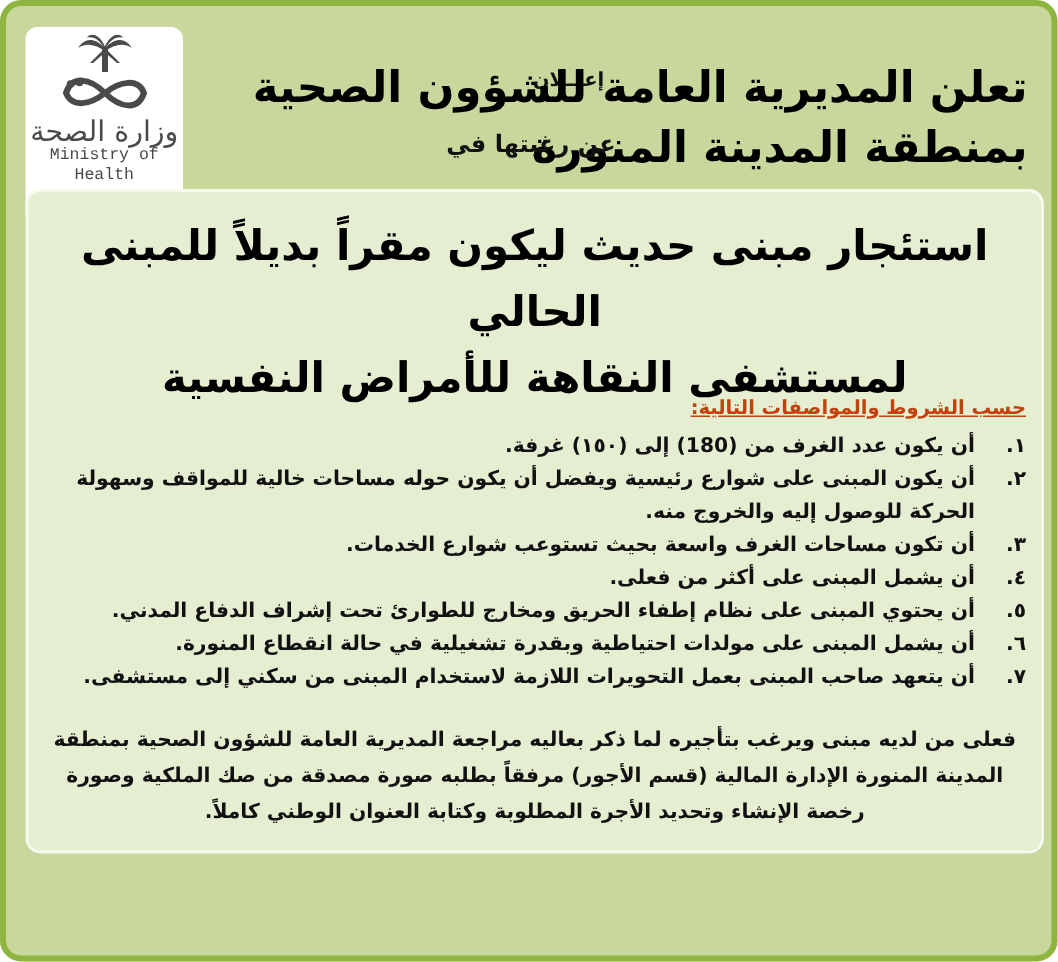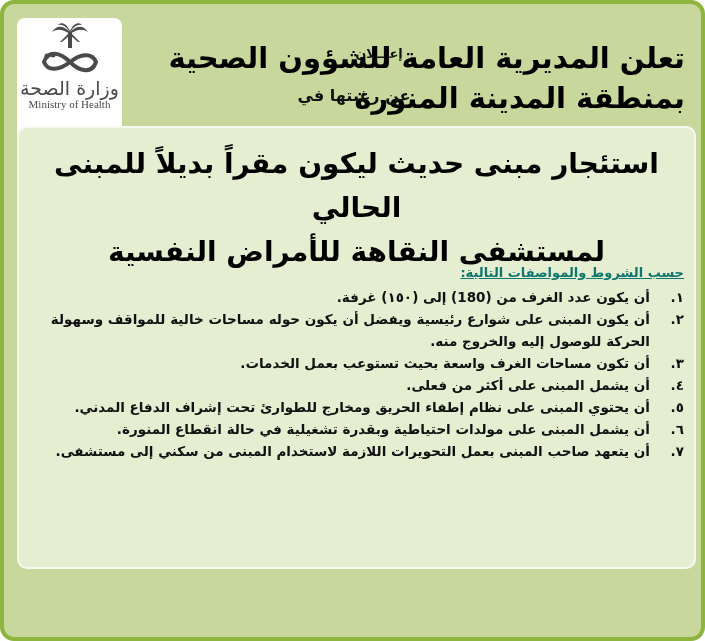--- a/index.html
+++ b/index.html
@@ -23,21 +23,21 @@
       direction: ltr;
       text-align: center;
     }
     .logo-emblem { display: block; margin: 4px auto 0 auto; }
     .logo-ar {
       font-family: "DejaVu Sans", sans-serif;
       font-size: 19px; color: #4a4a4a; line-height: 20px;
       margin-top: -2px;
     }
     .logo-en {
-      font-family: Liberation Serif, serif;
+      font-family: Liberation Mono, monospace;
       font-size: 11px; color: #4a4a4a; line-height: 13px;
     }
     .announce {
       position: absolute; top: 10px; left: 300px; width: 150px;
       text-align: center;
       font-size: 13px; font-weight: bold; color: #111; margin-top: 32px;
     }
     .main-title {
       position: absolute; top: 34px; right: 16px; width: 560px;
       font-size: 29px; font-weight: bold; color: #000;
@@ -58,21 +58,21 @@
     }
     .headline {
       position: absolute; top: 14px; left: 0; right: 0;
       text-align: center;
       font-size: 28px; font-weight: bold; color: #000;
       line-height: 44px;
       letter-spacing: -0.3px;
     }
     .conditions-title {
       position: absolute; top: 137px; right: 10px;
-      font-size: 13px; font-weight: bold; color: #0f766e;
+      font-size: 13px; font-weight: bold; color: #c2410c;
       text-decoration: underline;
     }
     .conditions-list {
       position: absolute; top: 158px; right: 10px; width: 655px;
       list-style: none;
     }
     .conditions-list li {
       display: flex; flex-direction: row;
       font-size: 13.5px; font-weight: bold; color: #111;
       line-height: 22px;
@@ -129,34 +129,35 @@
       <li>
         <span class="num">١.</span>
         <span class="txt">أن يكون عدد الغرف من (180) إلى (١٥٠) غرفة.</span>
       </li>
       <li>
         <span class="num">٢.</span>
         <span class="txt">أن يكون المبنى على شوارع رئيسية ويفضل أن يكون حوله مساحات خالية للمواقف وسهولة الحركة للوصول إليه والخروج منه.</span>
       </li>
       <li>
         <span class="num">٣.</span>
-        <span class="txt">أن تكون مساحات الغرف واسعة بحيث تستوعب بعمل الخدمات.</span>
+        <span class="txt">أن تكون مساحات الغرف واسعة بحيث تستوعب شوارع الخدمات.</span>
       </li>
       <li>
         <span class="num">٤.</span>
         <span class="txt">أن يشمل المبنى على أكثر من فعلى.</span>
       </li>
       <li>
         <span class="num">٥.</span>
         <span class="txt">أن يحتوي المبنى على نظام إطفاء الحريق ومخارج للطوارئ تحت إشراف الدفاع المدني.</span>
       </li>
       <li>
         <span class="num">٦.</span>
         <span class="txt">أن يشمل المبنى على مولدات احتياطية وبقدرة تشغيلية في حالة انقطاع المنورة.</span>
       </li>
       <li>
         <span class="num">٧.</span>
         <span class="txt">أن يتعهد صاحب المبنى بعمل التحويرات اللازمة لاستخدام المبنى من سكني إلى مستشفى.</span>
       </li>
     </ol>
 
+    <div class="footer-note">فعلى من لديه مبنى ويرغب بتأجيره لما ذكر بعاليه مراجعة المديرية العامة للشؤون الصحية بمنطقة المدينة المنورة الإدارة المالية (قسم الأجور) مرفقاً بطلبه صورة مصدقة من صك الملكية وصورة رخصة الإنشاء وتحديد الأجرة المطلوبة وكتابة العنوان الوطني كاملاً.</div>
   </div>
 </div>
 
 </body></html>

